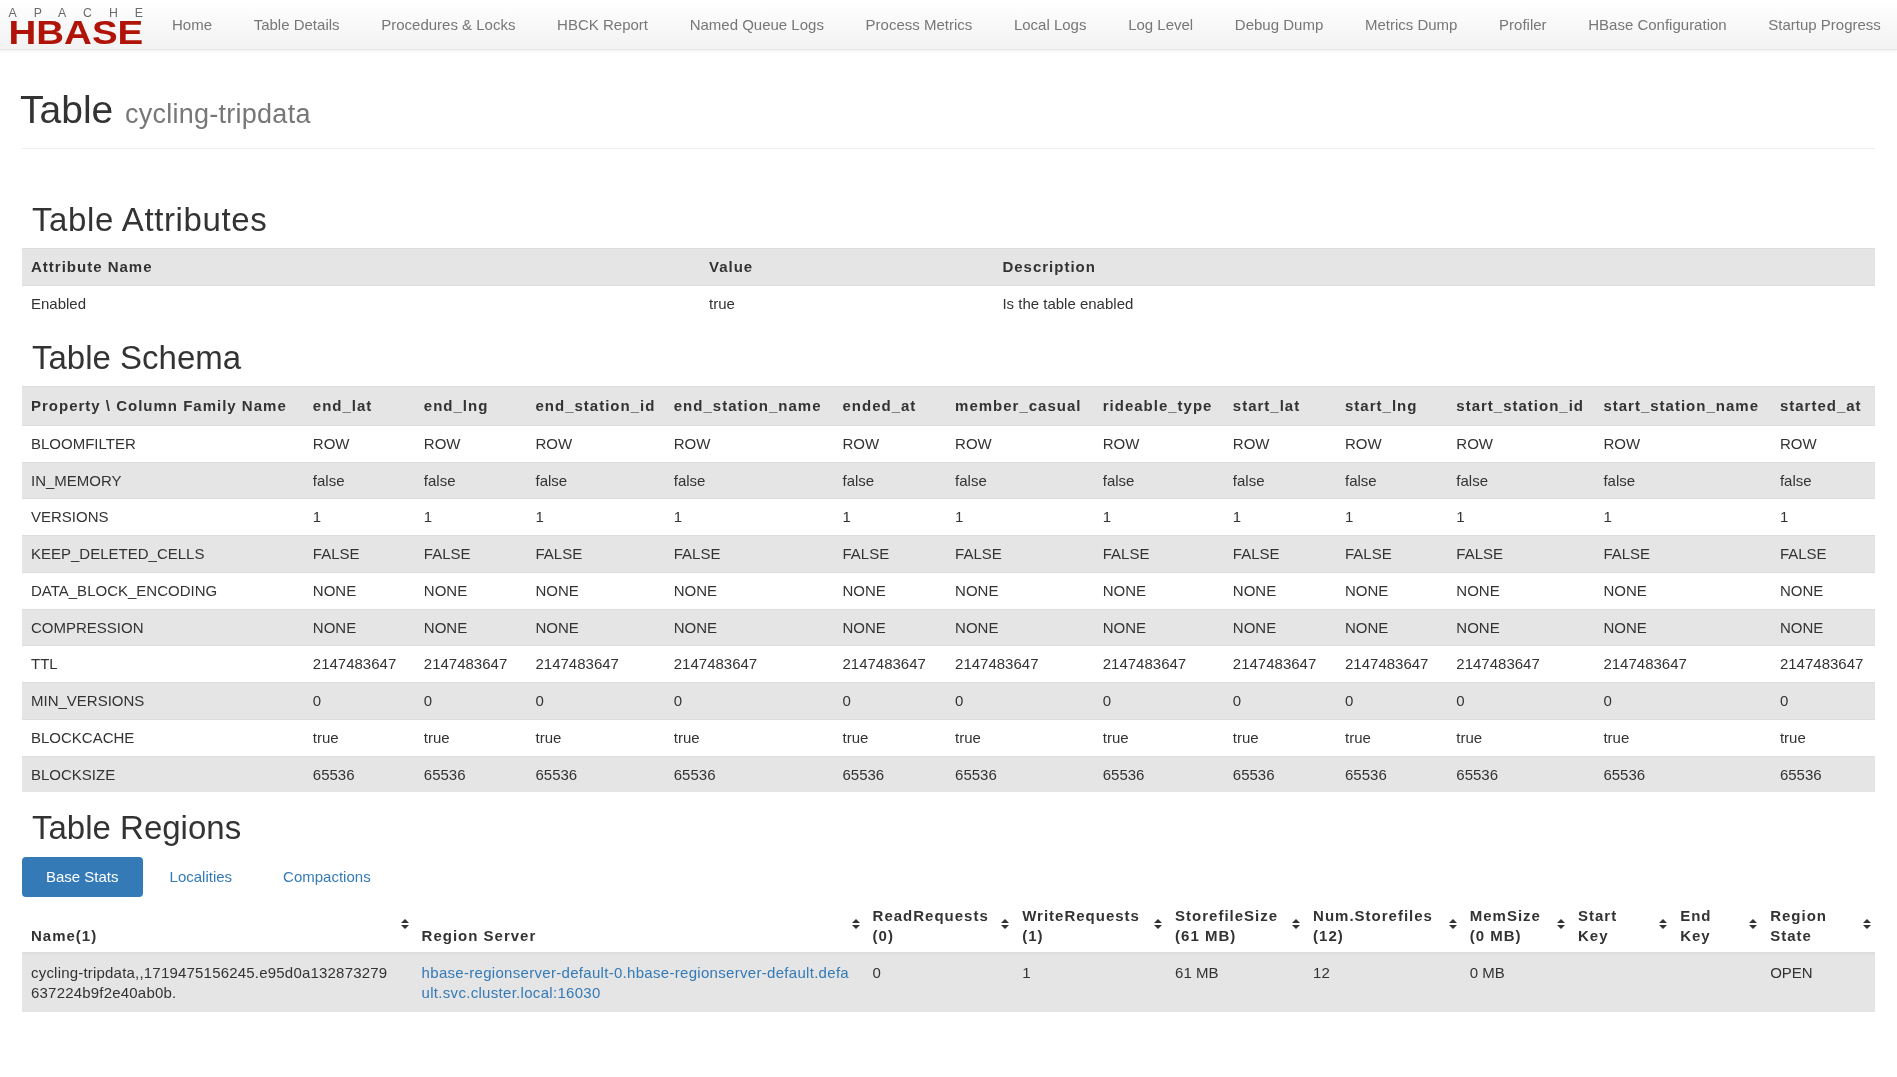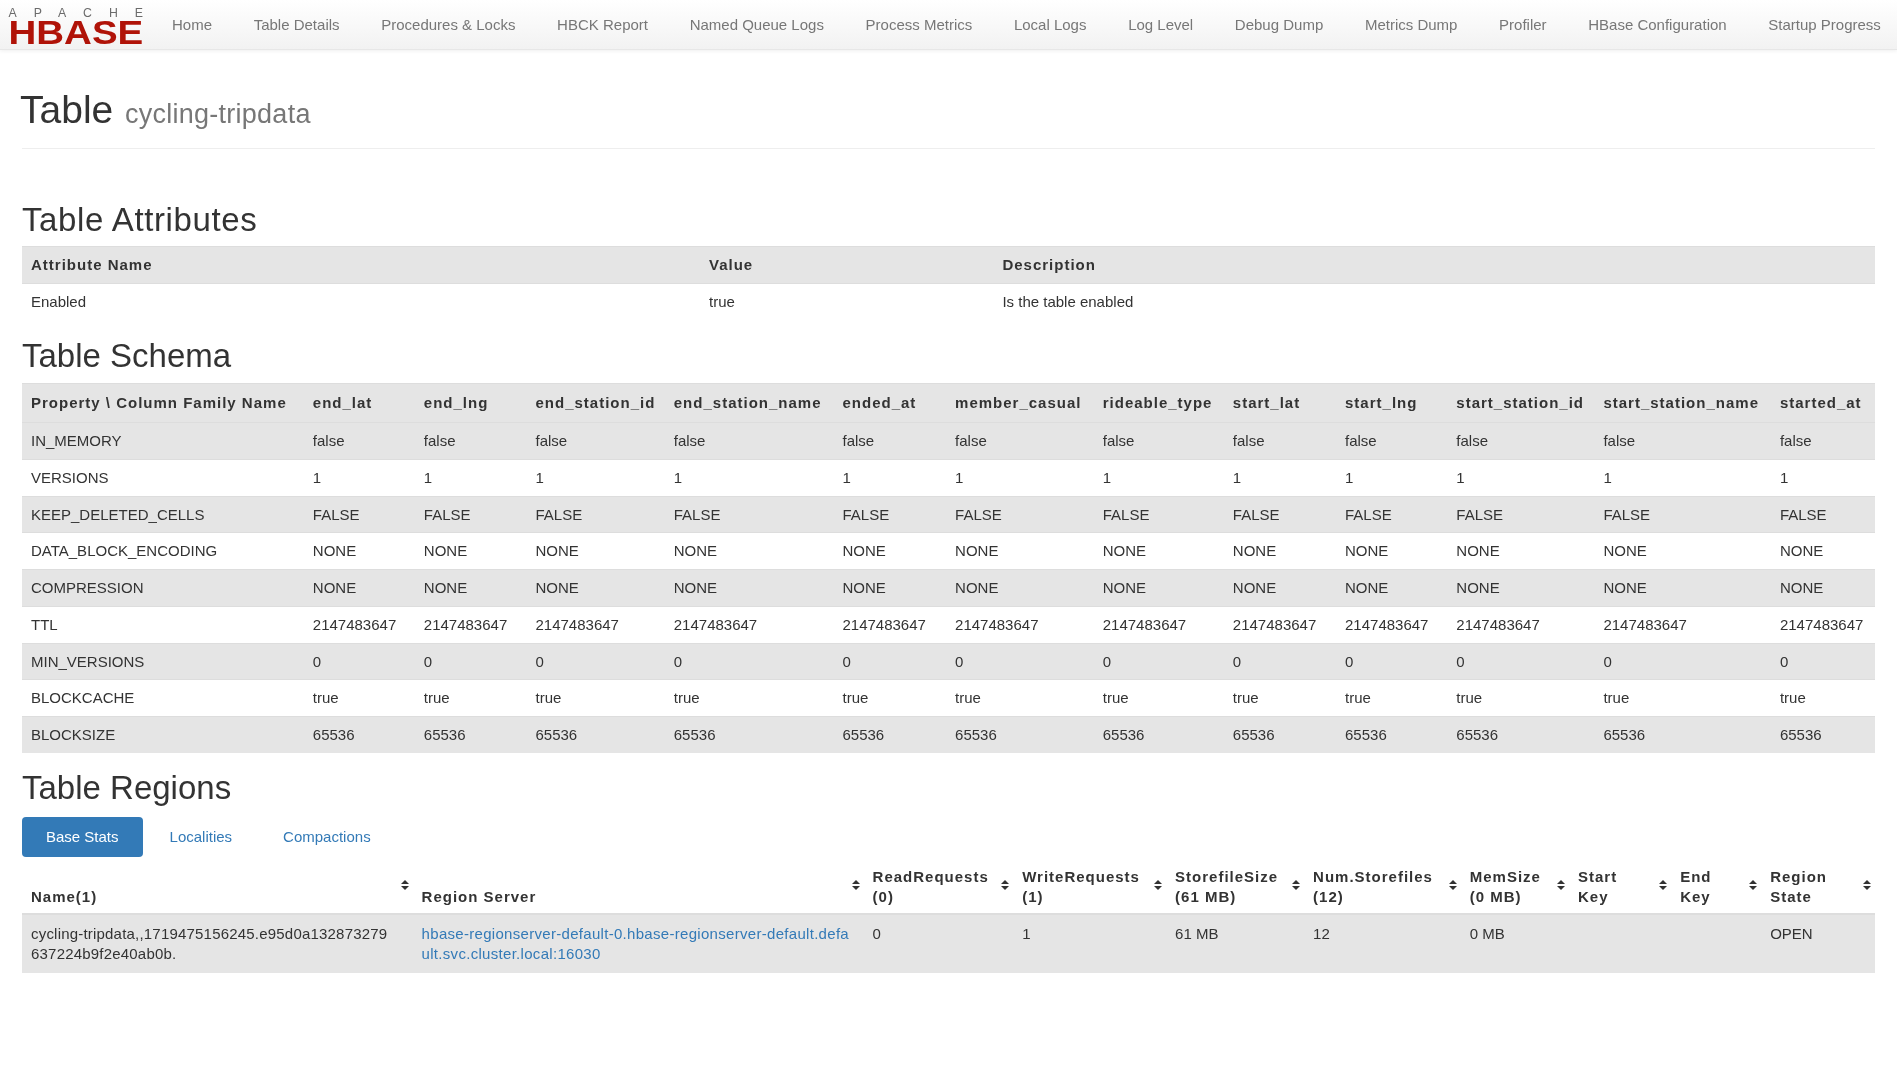--- a/index.html
+++ b/index.html
@@ -20,21 +20,21 @@
 .nav li a {
   display:block; padding:0 16px; line-height:49px;
   color:#777; text-decoration:none; font-size:15px;
 }
 
 
 .container { margin:0 22px; }
 h1 { font-weight:400; font-size:39px; line-height:43px; letter-spacing:0.6px; margin:38px 0 0 -2px; color:#333; letter-spacing:0; }
 h1 small { font-size:27px; line-height:27px; letter-spacing:0.25px; color:#777; font-weight:400; margin-left:1px; }
 hr { border:0; border-top:1px solid #eee; margin:16.5px 0 0 0; }
-h2 { font-weight:400; font-size:33px; line-height:36px; color:#333; margin:0; }
+h2 { font-weight:400; font-size:33px; line-height:36px; color:#333; margin:10px; }
 #h2a { margin-top:53.4px; letter-spacing:0.6px; }
 #h2b { margin-top:17.9px; }
 #h2c { margin-top:17.3px; }
 
 
 table.t { border-collapse:collapse; table-layout:fixed; width:1853px; }
 table.t th, table.t td {
   text-align:left; vertical-align:bottom;
   padding:8px 9px; line-height:20px; font-size:15px;
 }
@@ -165,20 +165,35 @@
       <th>end_station_name</th>
           <th>ended_at</th>
           <th>member_casual</th>
           <th>rideable_type</th>
       <th>start_lat</th>
           <th>start_lng</th>
           <th>start_station_id</th>
           <th>start_station_name</th>
           <th>started_at</th>
     </tr>
+    <tr>
+          <td>BLOOMFILTER</td>
+          <td>ROW</td>
+          <td>ROW</td>
+          <td>ROW</td>
+          <td>ROW</td>
+          <td>ROW</td>
+          <td>ROW</td>
+          <td>ROW</td>
+          <td>ROW</td>
+          <td>ROW</td>
+          <td>ROW</td>
+          <td>ROW</td>
+          <td>ROW</td>
+        </tr>
     <tr class="stripe">
           <td>IN_MEMORY</td>
           <td>false</td>
           <td>false</td>
           <td>false</td>
           <td>false</td>
           <td>false</td>
           <td>false</td>
           <td>false</td>
           <td>false</td>

